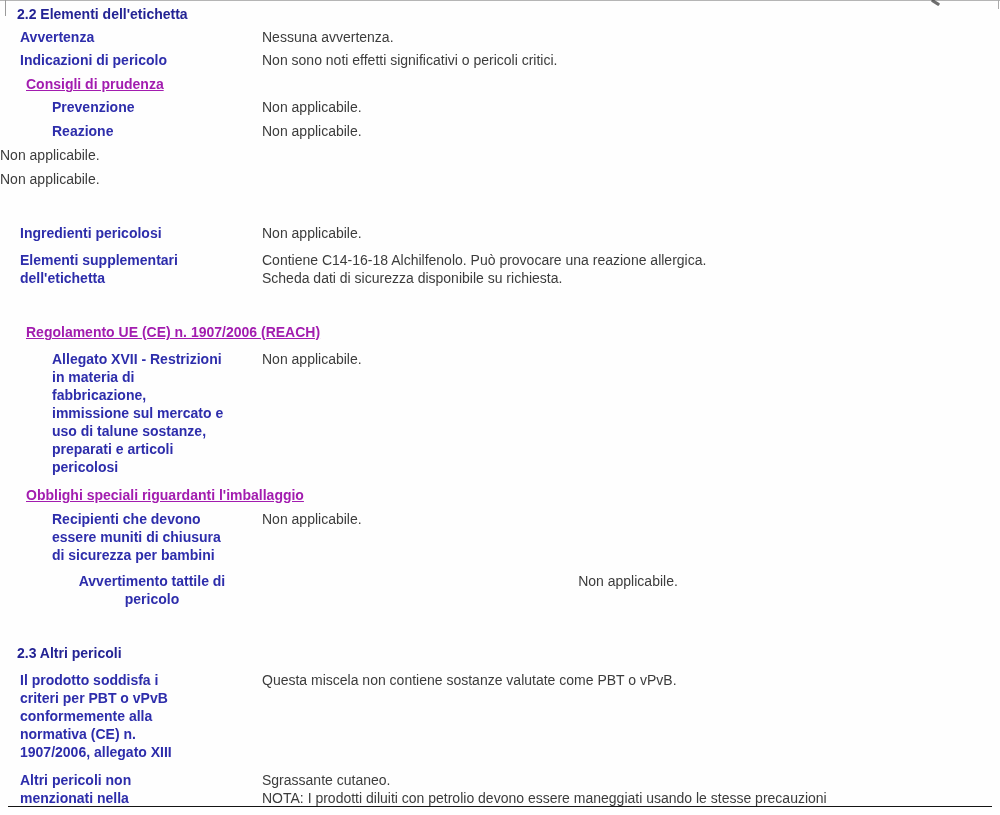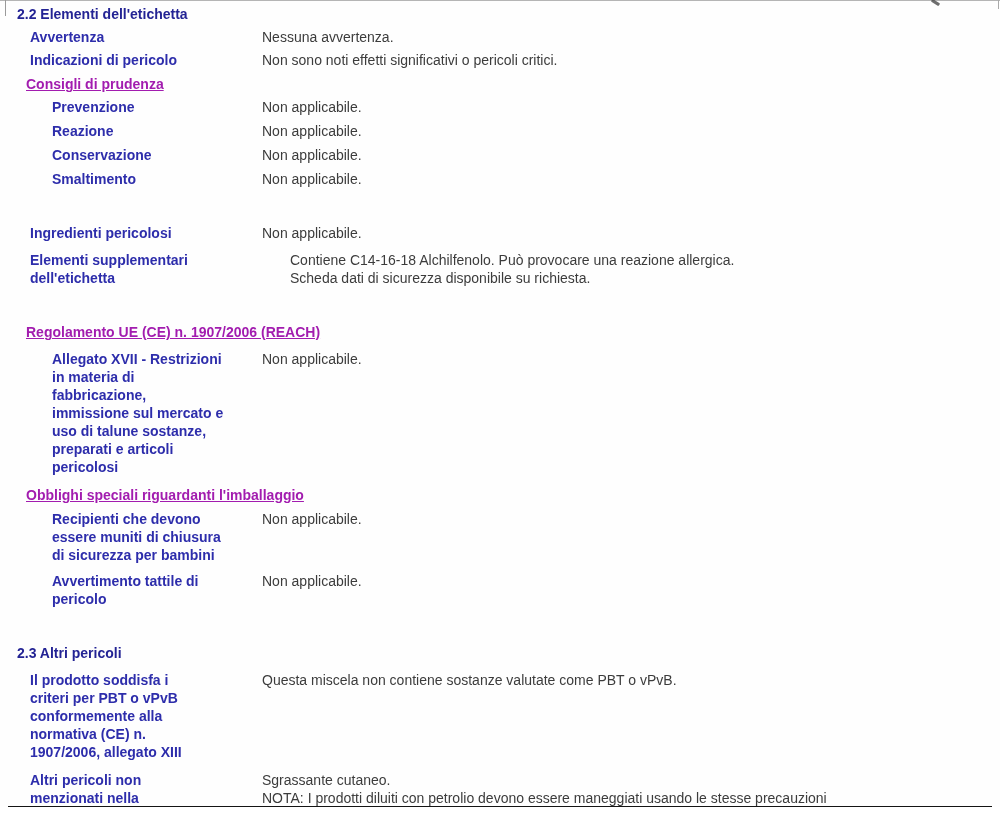--- a/index.html
+++ b/index.html
@@ -37,27 +37,27 @@
     font-weight: bold;
     color: #232394;
     padding-left: 17px;
   }
   .group-heading {
     font-weight: bold;
     color: #a21caf;
     text-decoration: underline;
     padding-left: 26px;
   }
-  .ind1 { padding-left: 30px; }
+  .ind1 { padding-left: 20px; }
   .ind2 { padding-left: 52px; }
   
   .mb3 { margin-bottom: 3px; }  .mb5 { margin-bottom: 5px; }
-  .mb6 { margin-bottom: 6px; }  .mb7 { margin-bottom: 7px; gap: 28px; }
+  .mb6 { margin-bottom: 6px; }  .mb7 { margin-bottom: 7px; }
   .mb8 { margin-bottom: 8px; }  .mb9 { margin-bottom: 9px; margin-top: 36px; }
-  .mb10 { margin-bottom: 10px; } .mb22 { margin-bottom: 22px; }
+  .mb10 { margin-bottom: 10px; } .mb22 { margin-bottom: 22px; text-align: center; }
   
   .top-edge-line { position: absolute; left: 0; right: 0; top: 0; height: 1px; background: #b5b5b5; }
   .left-edge-tick { position: absolute; left: 5px; top: 0; width: 1px; height: 16px; background: #9a9a9a; }
   .right-edge-tick { position: absolute; right: 1px; top: 0; width: 1px; height: 9px; background: #aaaaaa; }
   .corner-speck { position: absolute; left: 931px; top: 1px; width: 9px; height: 3px; background: #4a4a4a; transform: rotate(32deg); border-radius: 1px; opacity: .8; }
   .bottom-rule { position: absolute; left: 8px; right: 8px; top: 806px; height: 5px; background: #141414; }
 </style>
 </head>
 <body>
 
@@ -86,26 +86,24 @@
     <div class="lbl ind2">Prevenzione</div>
     <div class="val">Non applicabile.</div>
   </div>
 
   <div class="row mb6">
     <div class="lbl ind2">Reazione</div>
     <div class="val">Non applicabile.</div>
   </div>
 
   <div class="row mb6">
-    <div class="lbl ind2">Conservazione</div>
     <div class="val">Non applicabile.</div>
   </div>
 
   <div class="row mb3">
-    <div class="lbl ind2">Smaltimento</div>
     <div class="val">Non applicabile.</div>
   </div>
 
   <div class="row mb9">
     <div class="lbl ind1">Ingredienti pericolosi</div>
     <div class="val">Non applicabile.</div>
   </div>
 
   <div class="row mb7">
     <div class="lbl ind1">Elementi supplementari

